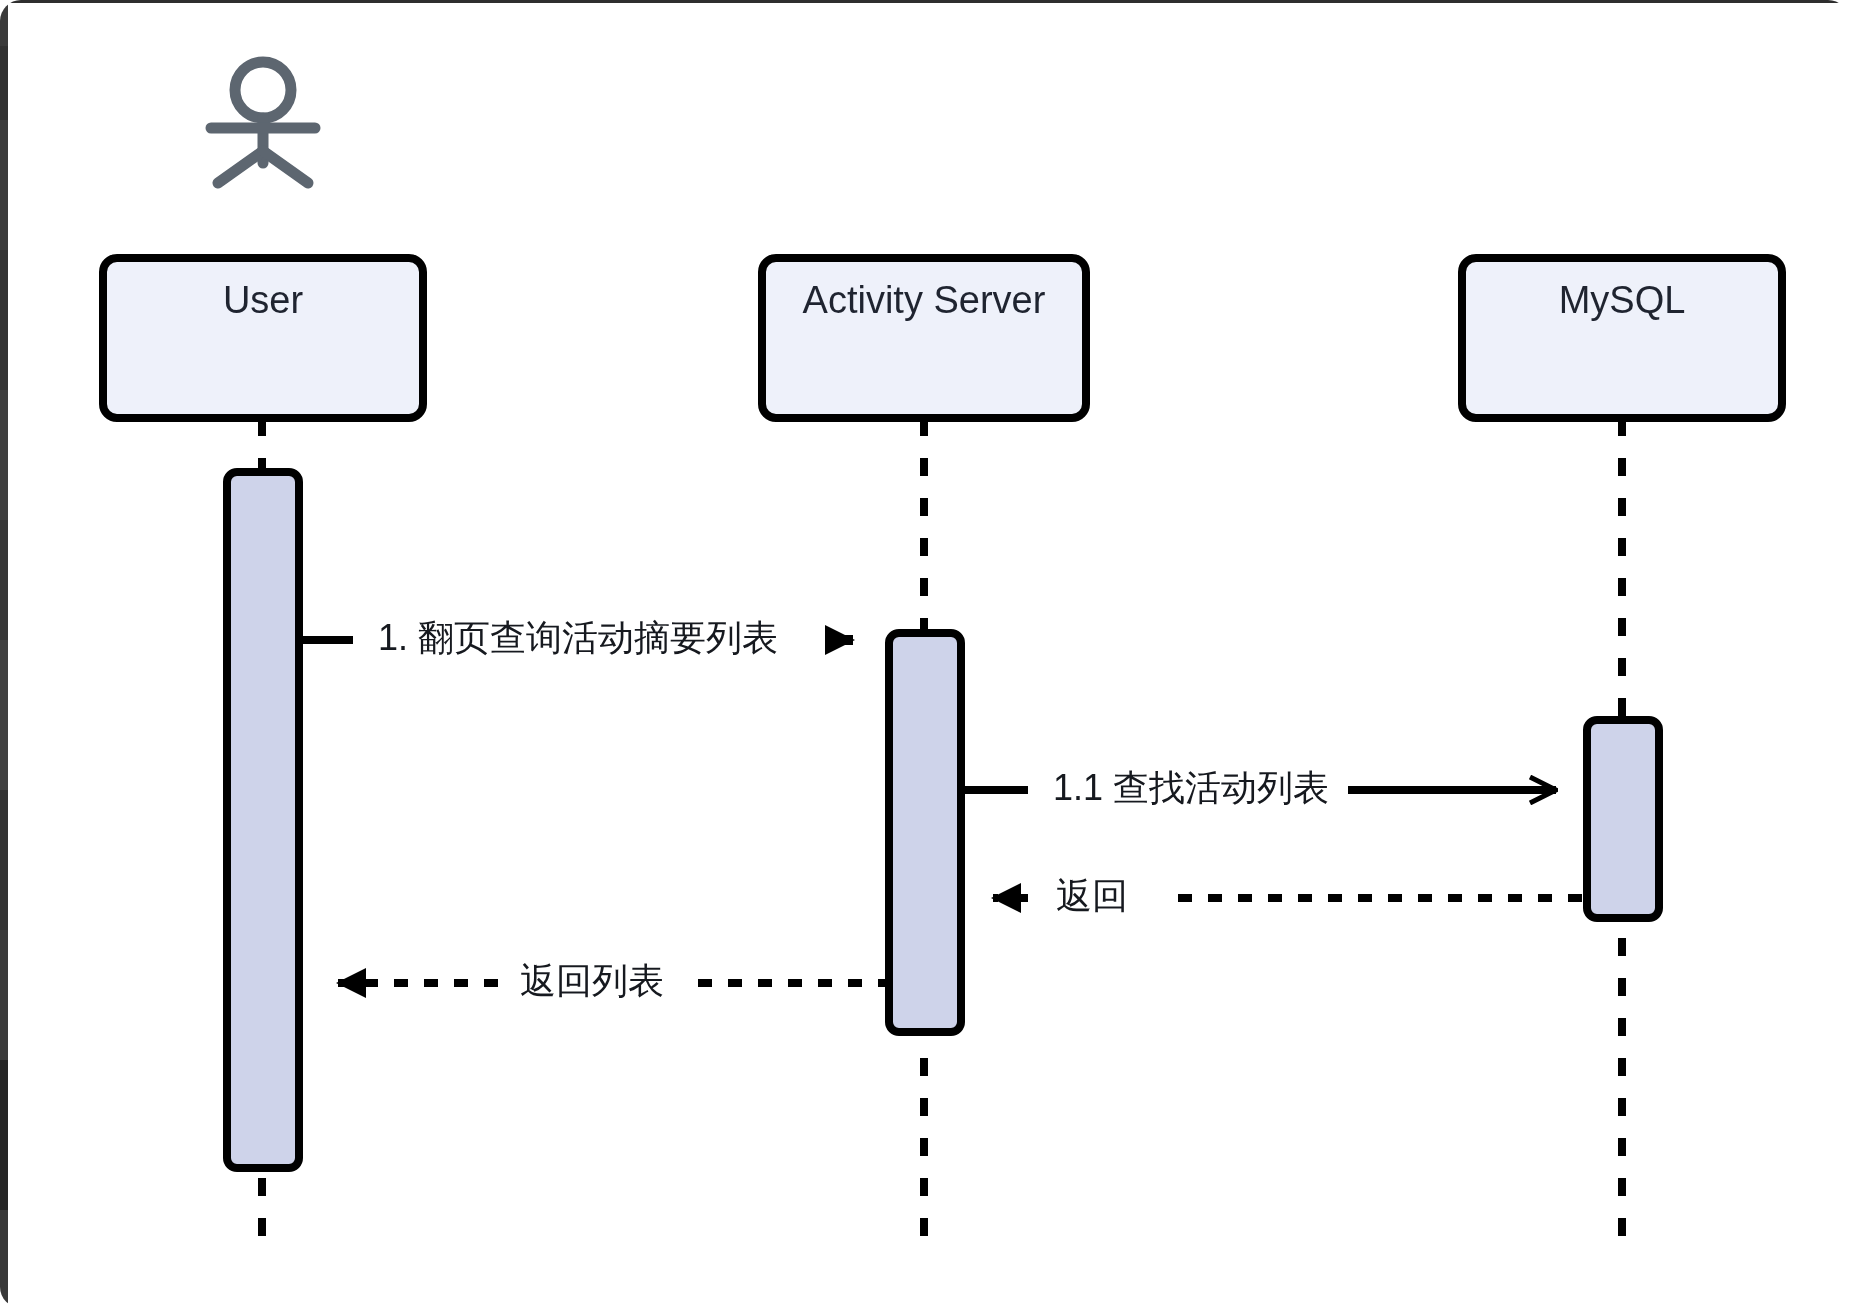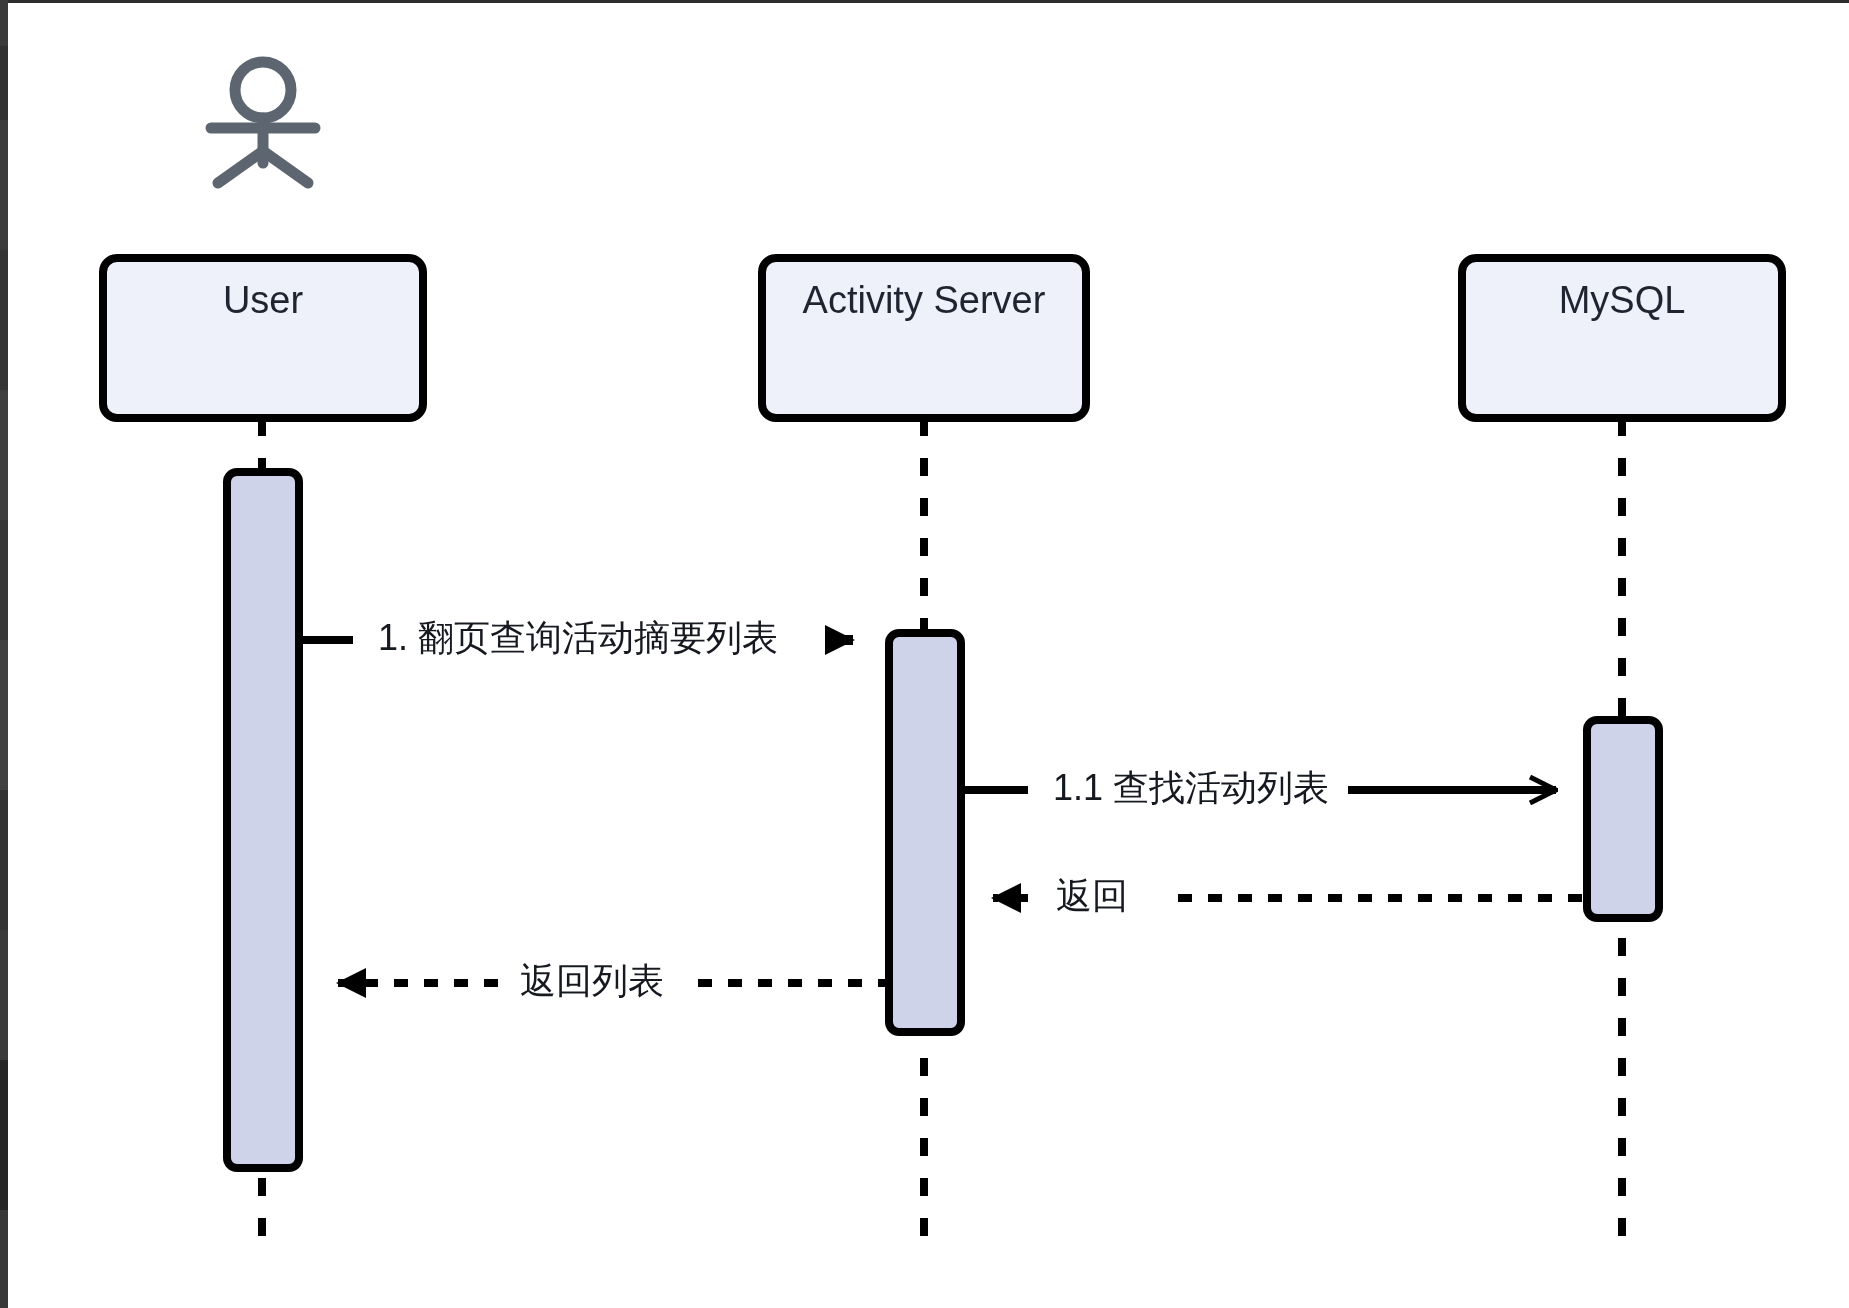--- a/index.html
+++ b/index.html
@@ -10,20 +10,21 @@
   }
   body {
     font-family: "Liberation Sans", "DejaVu Sans", sans-serif;
   }
   #stage {
     position: relative;
     width: 1849px;
     height: 1308px;
     overflow: hidden;
     background: #ffffff;
+    border-radius: 21px;
   }
   
   .edge-strip {
     position: absolute;
     left: 0;
     top: 0;
     width: 8px;
     height: 1308px;
     background: linear-gradient(
       to bottom,

